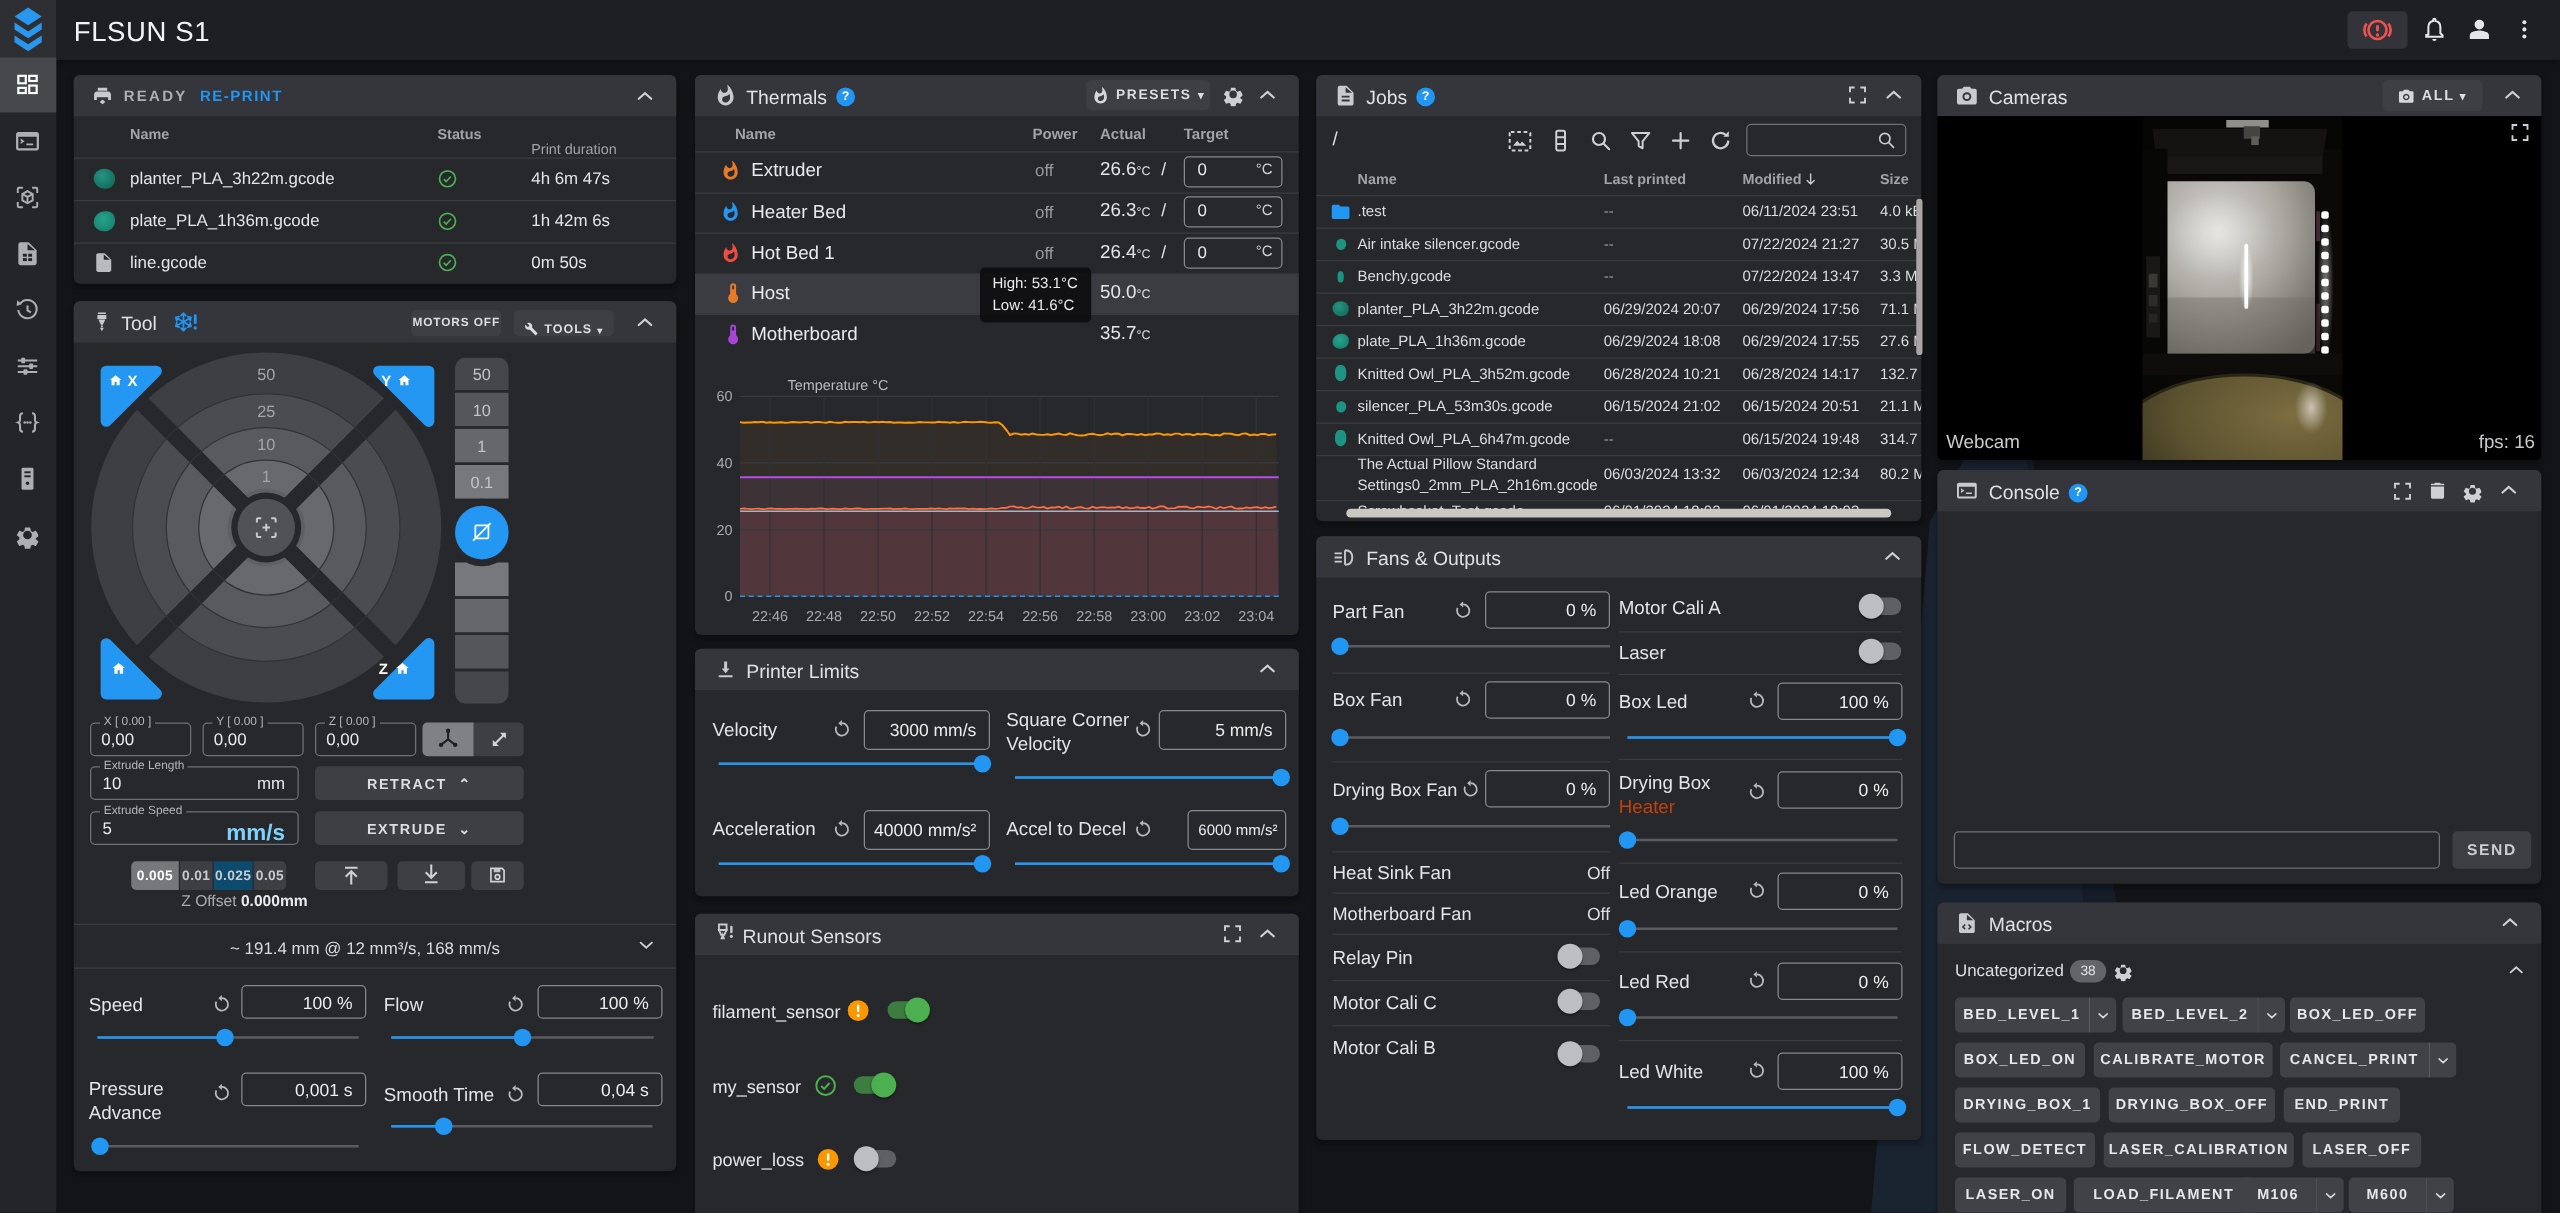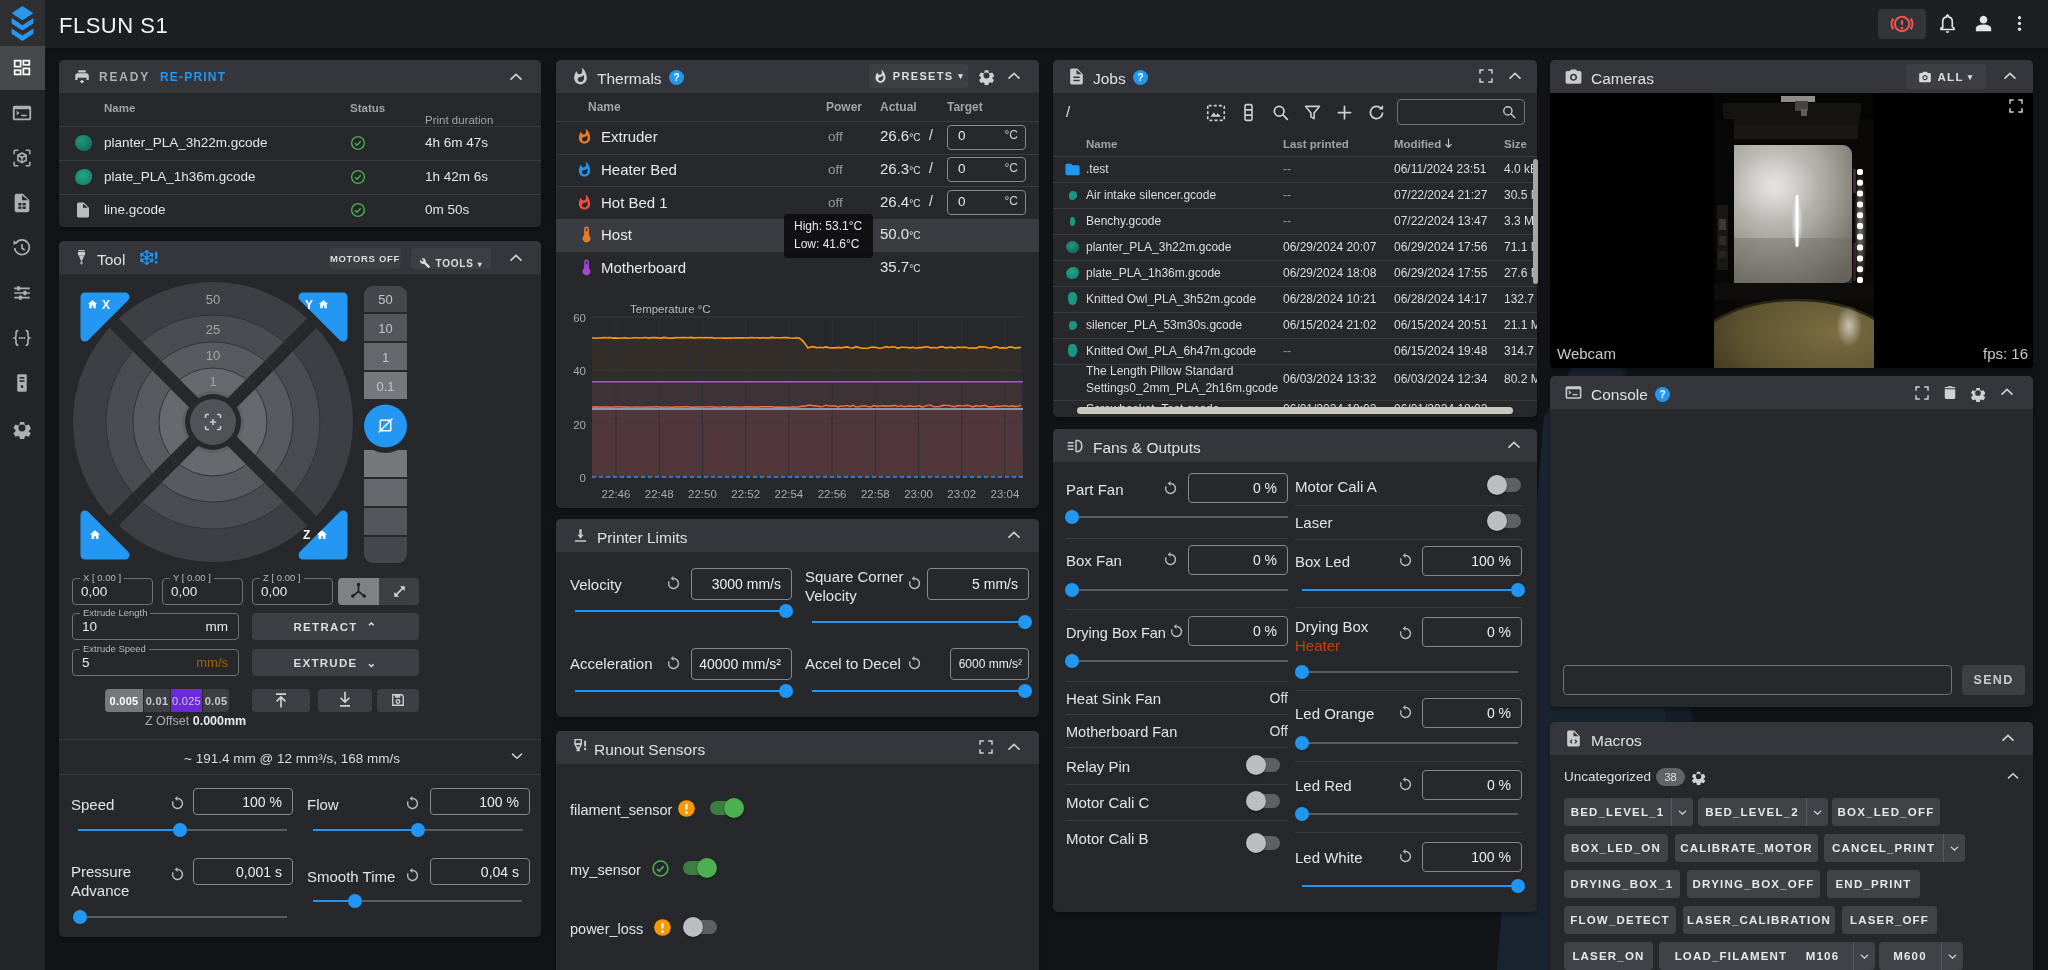--- a/index.html
+++ b/index.html
@@ -304,25 +304,25 @@
     <path fill="#d3d4d7" d="M6 12.5V18h5.5zM18 11.5V6h-5.5z"></path>
   </svg>
 <div class="ob" style="left:72px;top:613px;width:167px;height:27px;border-color:#6f7074;"></div>
 <div class="t" style="left:80px;top:607px;font-size:9.5px;color:#b7b8bc;font-weight:400;background:#27282c;padding:0 3px;z-index:3;">Extrude Length</div>
 <div class="t" style="left:82px;top:619px;font-size:13.5px;color:#e8e9eb;font-weight:400;">10</div>
 <div class="t" style="right:1820px;top:619px;font-size:13.5px;color:#e8e9eb;font-weight:400;">mm</div>
 <div class="btn" style="left:252px;top:613px;width:167px;height:27px;background:#3e3f44;font-size:11.5px;color:#dcdde0;letter-spacing:1.3px;font-weight:700;">RETRACT &nbsp;⌃</div>
 <div class="ob" style="left:72px;top:649px;width:167px;height:27px;border-color:#6f7074;"></div>
 <div class="t" style="left:80px;top:643px;font-size:9.5px;color:#b7b8bc;font-weight:400;background:#27282c;padding:0 3px;z-index:3;">Extrude Speed</div>
 <div class="t" style="left:82px;top:655px;font-size:13.5px;color:#e8e9eb;font-weight:400;">5</div>
-<div class="t" style="right:1820px;top:655px;font-size:13px;color:#a16207;font-weight:400;">mm/s</div>
+<div class="t" style="right:1820px;top:655px;font-size:18px;color:#7dd3fc;font-weight:700;">mm/s</div>
 <div class="btn" style="left:252px;top:649px;width:167px;height:27px;background:#3e3f44;font-size:11.5px;color:#dcdde0;letter-spacing:1.3px;font-weight:700;">EXTRUDE &nbsp;⌄</div>
 <div class="btn" style="left:105px;top:689px;width:38px;height:23px;background:#77787c;font-size:11px;color:#ffffff;letter-spacing:0.3px;font-weight:700;border-radius:4px 0 0 4px;">0.005</div>
 <div class="btn" style="left:144px;top:689px;width:26px;height:23px;background:#3e3f44;font-size:11px;color:#c9cacd;letter-spacing:0.3px;font-weight:700;border-radius:0;">0.01</div>
-<div class="btn" style="left:171px;top:689px;width:31px;height:23px;background:#6d28d9;font-size:11px;color:#c9cacd;letter-spacing:0.3px;font-weight:400;border-radius:0;">0.025</div>
+<div class="btn" style="left:171px;top:689px;width:31px;height:23px;background:#0c4a6e;font-size:11px;color:#c9cacd;letter-spacing:0.3px;font-weight:700;border-radius:0;">0.025</div>
 <div class="btn" style="left:203px;top:689px;width:26px;height:23px;background:#3e3f44;font-size:11px;color:#c9cacd;letter-spacing:0.3px;font-weight:700;border-radius:0 4px 4px 0;">0.05</div>
 <div class="btn" style="left:252px;top:689px;width:58px;height:23px;background:#3e3f44;font-size:11.5px;color:#dcdde0;letter-spacing:1.3px;font-weight:700;"></div>
 <svg style="position:absolute;left:271px;top:690px;" width="20" height="20" viewBox="0 0 24 24">
     <path fill="#d0d1d4" d="M11 20V9.8l-3.6 3.6L6 12l6-6 6 6-1.4 1.4L13 9.8V20zM6 5V3h12v2z" transform="translate(0,1)"></path>
   </svg>
 <div class="btn" style="left:318px;top:689px;width:54px;height:23px;background:#3e3f44;font-size:11.5px;color:#dcdde0;letter-spacing:1.3px;font-weight:700;"></div>
 <svg style="position:absolute;left:335px;top:690px;" width="20" height="20" viewBox="0 0 24 24">
     <path fill="#d0d1d4" d="M11 3v10.2l-3.6-3.6L6 11l6 6 6-6-1.4-1.4L13 13.2V3zM6 19v2h12v-2z" transform="translate(0,-1)"></path>
   </svg>
 <div class="btn" style="left:377px;top:689px;width:42px;height:23px;background:#3e3f44;font-size:11.5px;color:#dcdde0;letter-spacing:1.3px;font-weight:700;"></div>
@@ -693,21 +693,21 @@
 <div class="t" style="left:1283px;top:318px;font-size:12px;color:#dcdde0;font-weight:400;">06/15/2024 21:02</div>
 <div class="t" style="left:1394px;top:318px;font-size:12px;color:#dcdde0;font-weight:400;">06/15/2024 20:51</div>
 <div class="t" style="left:1504px;top:318px;font-size:12px;color:#dcdde0;max-width:33px;overflow:hidden;">21.1 M</div>
 <div style="position:absolute;left:1053px;top:338px;width:484px;height:1px;background:#3a3b3f;"></div>
 <div style="position:absolute;left:1068px;top:344px;width:9px;height:13px;border-radius:40% 40% 45% 45%;background:#1d9482;"></div>
 <div class="t" style="left:1086px;top:344px;font-size:12px;color:#dcdde0;font-weight:400;">Knitted Owl_PLA_6h47m.gcode</div>
 <div class="t" style="left:1283px;top:344px;font-size:12px;color:#98999d;font-weight:400;">--</div>
 <div class="t" style="left:1394px;top:344px;font-size:12px;color:#dcdde0;font-weight:400;">06/15/2024 19:48</div>
 <div class="t" style="left:1504px;top:344px;font-size:12px;color:#dcdde0;max-width:33px;overflow:hidden;">314.7</div>
 <div style="position:absolute;left:1053px;top:364px;width:484px;height:1px;background:#3a3b3f;"></div>
-<div class="t" style="left:1086px;top:364px;font-size:12px;color:#dcdde0;font-weight:400;">The Length Pillow Standard</div>
+<div class="t" style="left:1086px;top:364px;font-size:12px;color:#dcdde0;font-weight:400;">The Actual Pillow Standard</div>
 <div class="t" style="left:1086px;top:381px;font-size:12px;color:#dcdde0;font-weight:400;">Settings0_2mm_PLA_2h16m.gcode</div>
 <div class="t" style="left:1283px;top:372px;font-size:12px;color:#dcdde0;font-weight:400;">06/03/2024 13:32</div>
 <div class="t" style="left:1394px;top:372px;font-size:12px;color:#dcdde0;font-weight:400;">06/03/2024 12:34</div>
 <div class="t" style="left:1504px;top:372px;font-size:12px;color:#dcdde0;max-width:33px;overflow:hidden;">80.2 M</div>
 <div style="position:absolute;left:1053px;top:400px;width:484px;height:1px;background:#3a3b3f;"></div>
 <div style="position:absolute;left:1066px;top:402px;width:460px;height:8px;overflow:hidden;">
     <span style="position:absolute;left:20px;font-size:12px;color:#dcdde0;font-family:'Liberation Sans',sans-serif;">Screwbasket_Test.gcode</span>
     <span style="position:absolute;left:217px;font-size:12px;color:#dcdde0;font-family:'Liberation Sans',sans-serif;">06/01/2024 18:02</span>
     <span style="position:absolute;left:328px;font-size:12px;color:#dcdde0;font-family:'Liberation Sans',sans-serif;">06/01/2024 18:02</span>
   </div>

